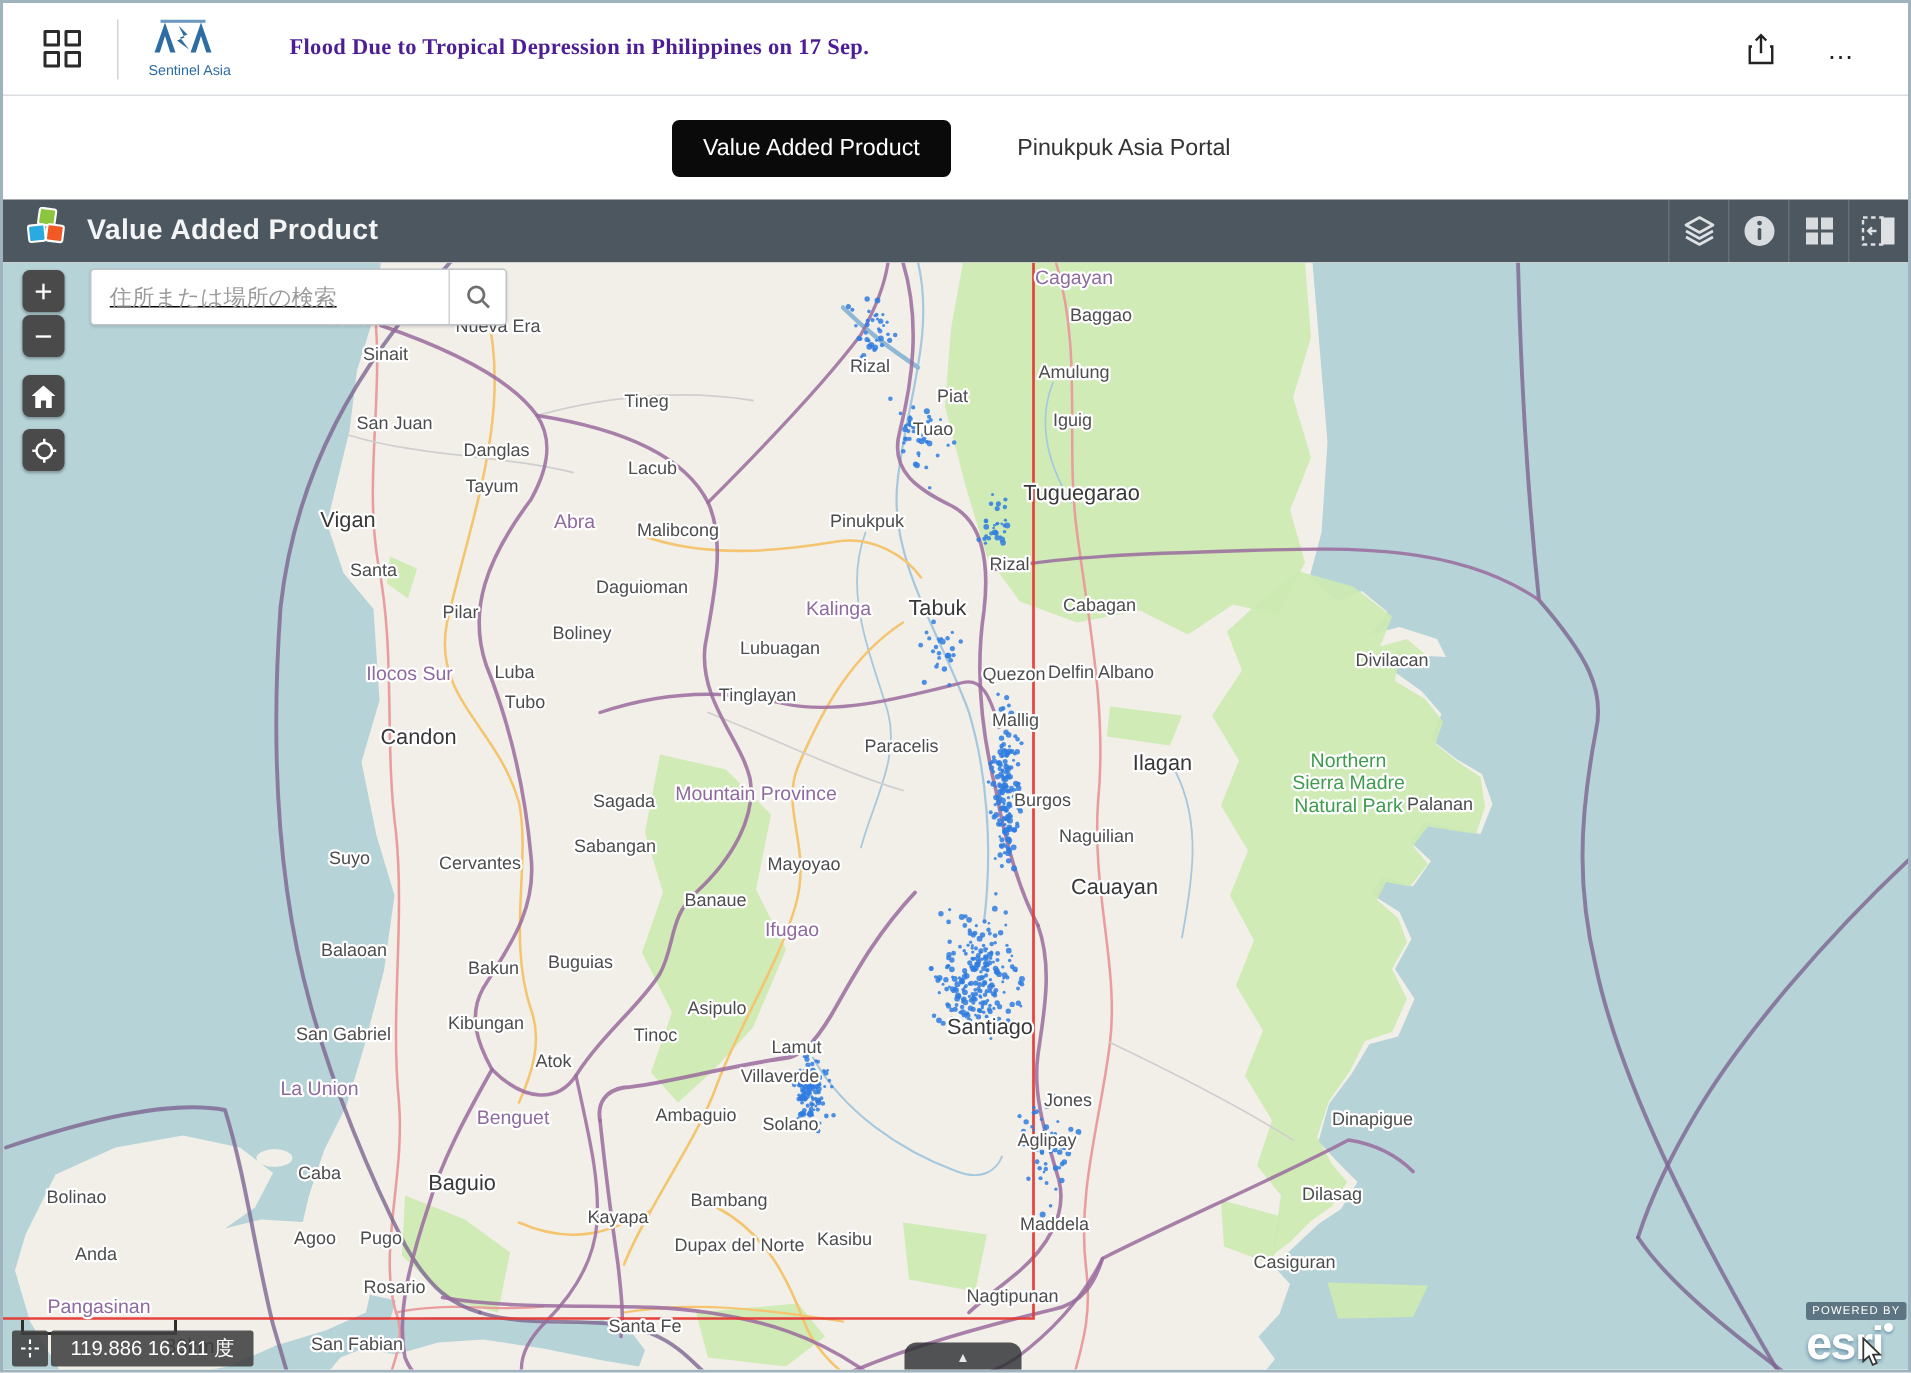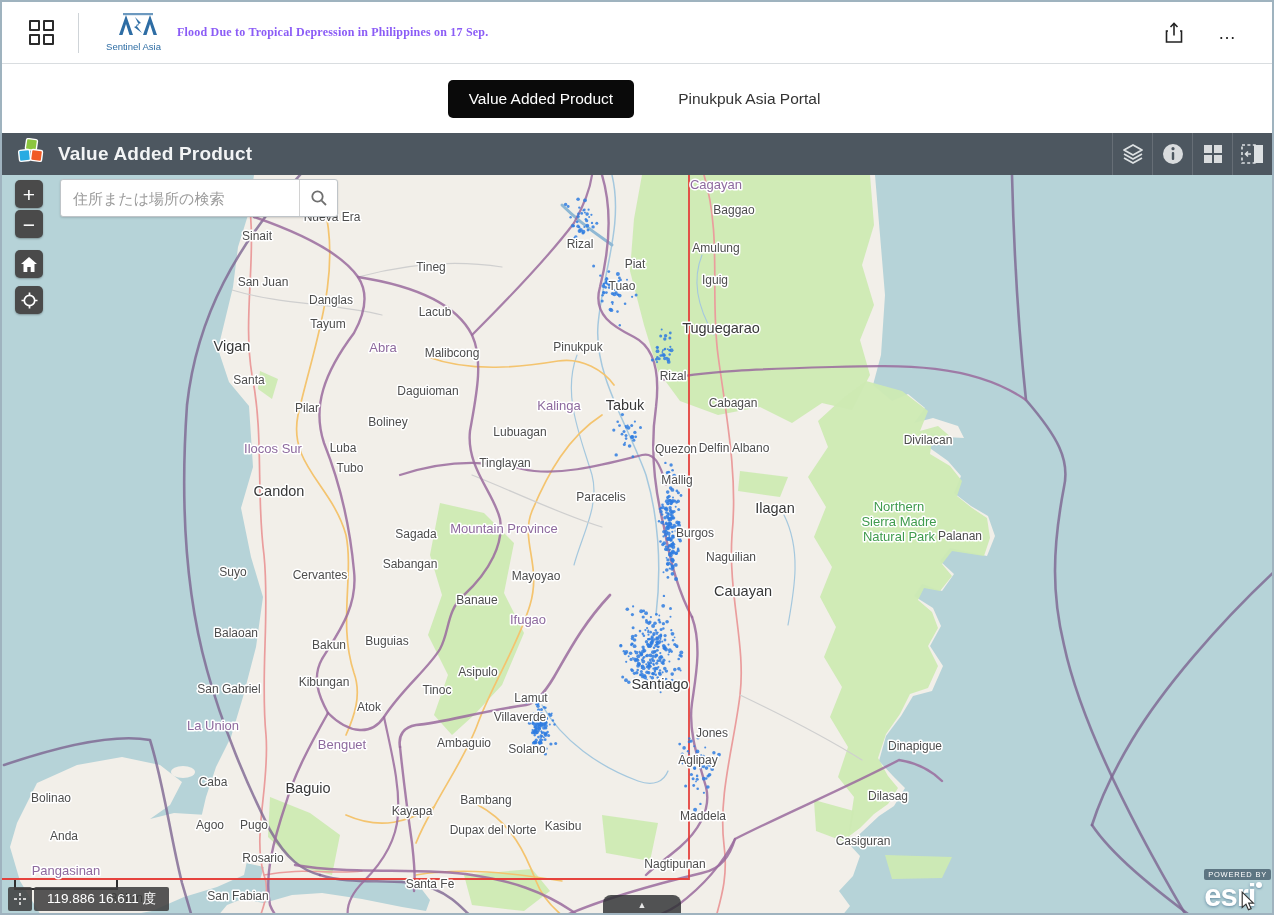--- a/index.html
+++ b/index.html
@@ -5,24 +5,24 @@
   html,body{margin:0;padding:0;background:#c9d4da;font-family:"Liberation Sans",sans-serif;}
   .frame{position:relative;width:1274px;height:915px;background:#fff;overflow:hidden;
          border:2px solid #9fb3bf;box-sizing:border-box;}
   
   .topbar{position:absolute;left:0;top:0;width:100%;height:61px;background:#fff;
           border-bottom:1px solid #d9dde0;display:flex;align-items:center;}
   .waffle{margin-left:27px;width:26px;height:26px;background:none;border:none;cursor:pointer;
           display:grid;grid-template-columns:11px 11px;grid-template-rows:11px 11px;gap:3px;padding:0;}
   .waffle span{border:2px solid #2b2b2b;border-radius:1px;box-sizing:border-box;}
   .hdiv{width:1px;height:40px;background:#cfd4d8;margin:0 20px 0 23px;}
-  .brand{display:flex;flex-direction:column;align-items:flex-end;width:62px;cursor:pointer;}
+  .brand{display:flex;flex-direction:column;align-items:flex-start;width:62px;cursor:pointer;}
   .brand .emb{line-height:1;}
   .brand .btxt{font-size:9.5px;color:#2e6da4;margin-top:1px;white-space:nowrap;}
-  .ptitle{font-family:"Liberation Serif",serif;font-size:12px;color:#8b5cf6;margin-left:16px;letter-spacing:.2px;}
+  .ptitle{font-family:"Liberation Serif",serif;font-size:15px;color:#4c1d95;margin-left:32px;letter-spacing:.2px;}
   .hspace{flex:1;}
   .hicon{background:none;border:none;cursor:pointer;padding:4px;margin-right:26px;color:#222;}
   .hicon svg{display:block;}
   .dots{font-size:18px;letter-spacing:2px;color:#222;line-height:10px;margin-right:30px;}
   
   .tabbar{position:absolute;left:0;top:62px;width:100%;height:69px;background:#fff;
           display:flex;align-items:center;justify-content:center;gap:38px;}
   .tab{font-size:15.5px;border:none;cursor:pointer;background:none;color:#333;font-family:inherit;}
   .tab.active{background:#0a0a0a;color:#fff;padding:10px 21px;border-radius:5px;}
   
@@ -38,21 +38,21 @@
   .map{position:absolute;left:0;top:173px;width:1274px;height:740px;background:#f2efe9;overflow:hidden;}
   .map svg.base{position:absolute;left:0;top:0;}
   svg text{paint-order:stroke;stroke:#ffffff;stroke-width:3px;stroke-linejoin:round;
            font-family:"Liberation Sans",sans-serif;}
   .t-town{font-size:12px;fill:#4d4d4d;}
   .t-city{font-size:14.5px;fill:#383838;}
   .t-prov{font-size:13px;fill:#8e6a9e;}
   .t-park{font-size:13px;fill:#3f9b4d;}
   
   .search{position:absolute;left:58px;top:4px;width:276px;height:36px;background:#fff;
-          border:1px solid #bfc4c8;border-radius:3px;display:flex;box-shadow:0 1px 2px rgba(0,0,0,.15);}
+          border:1px solid #bfc4c8;border-radius:3px;display:flex;box-shadow:0 1px 2px rgba(0,0,0,.15);text-decoration:underline;}
   .search input{flex:1;border:none;outline:none;padding:0 12px;font-size:15px;color:#444;
                 font-family:inherit;background:none;}
   .search input::placeholder{color:#9b9b9b;}
   .sbtn{width:38px;border:none;border-left:1px solid #d2d2d2;background:none;cursor:pointer;
         display:flex;align-items:center;justify-content:center;}
   
   .navbtn{position:absolute;left:13px;width:28px;height:28px;background:#4a4a4a;border:none;border-radius:5px;
           color:#fff;cursor:pointer;display:flex;align-items:center;justify-content:center;
           font-size:21px;line-height:1;box-shadow:0 1px 2px rgba(0,0,0,.3);padding:0;}
   .navbtn svg{display:block;}

